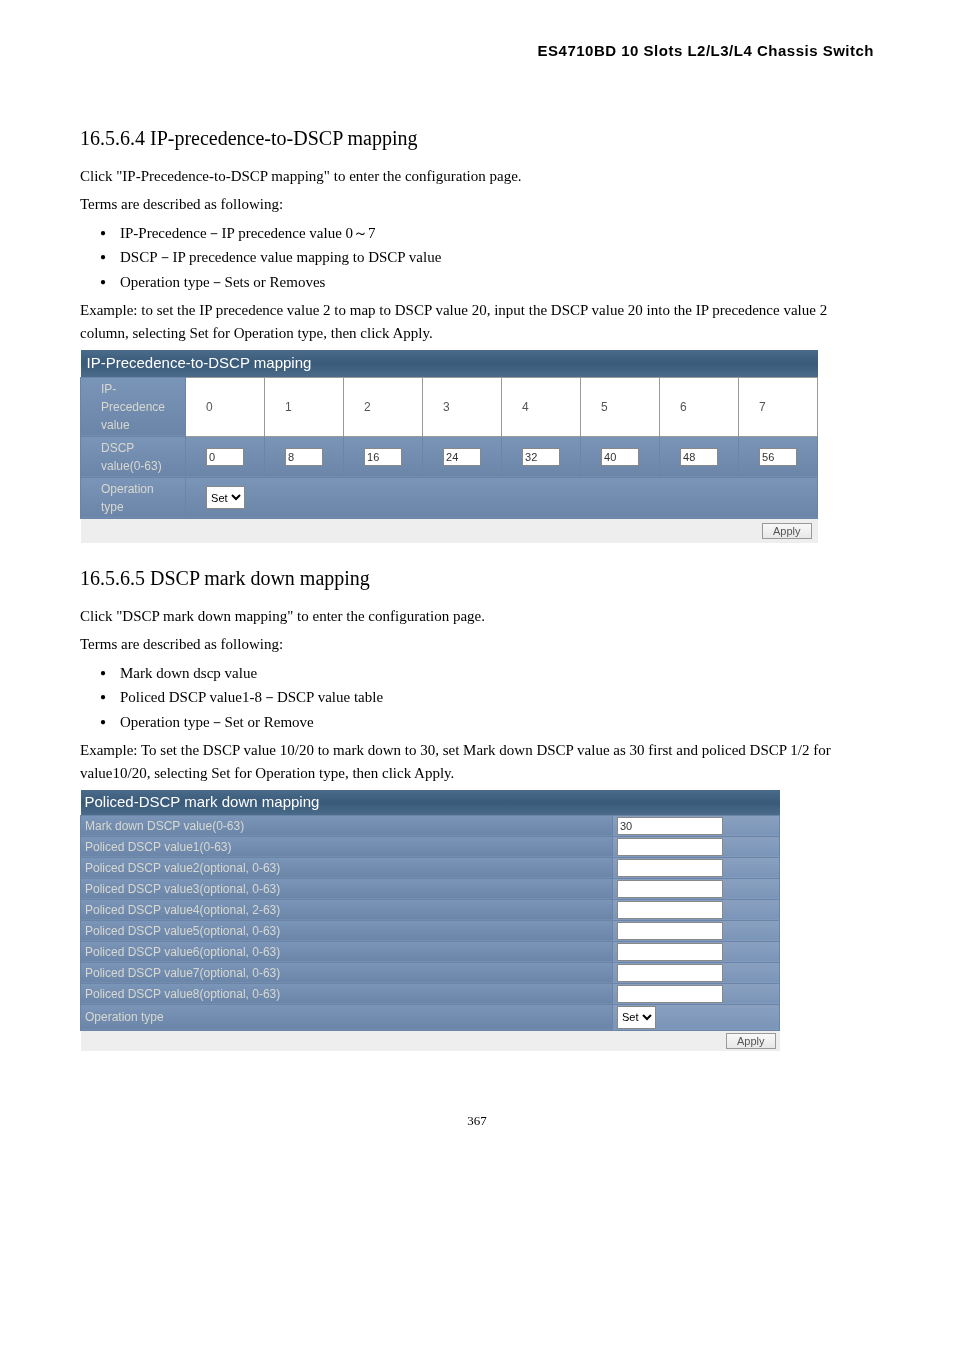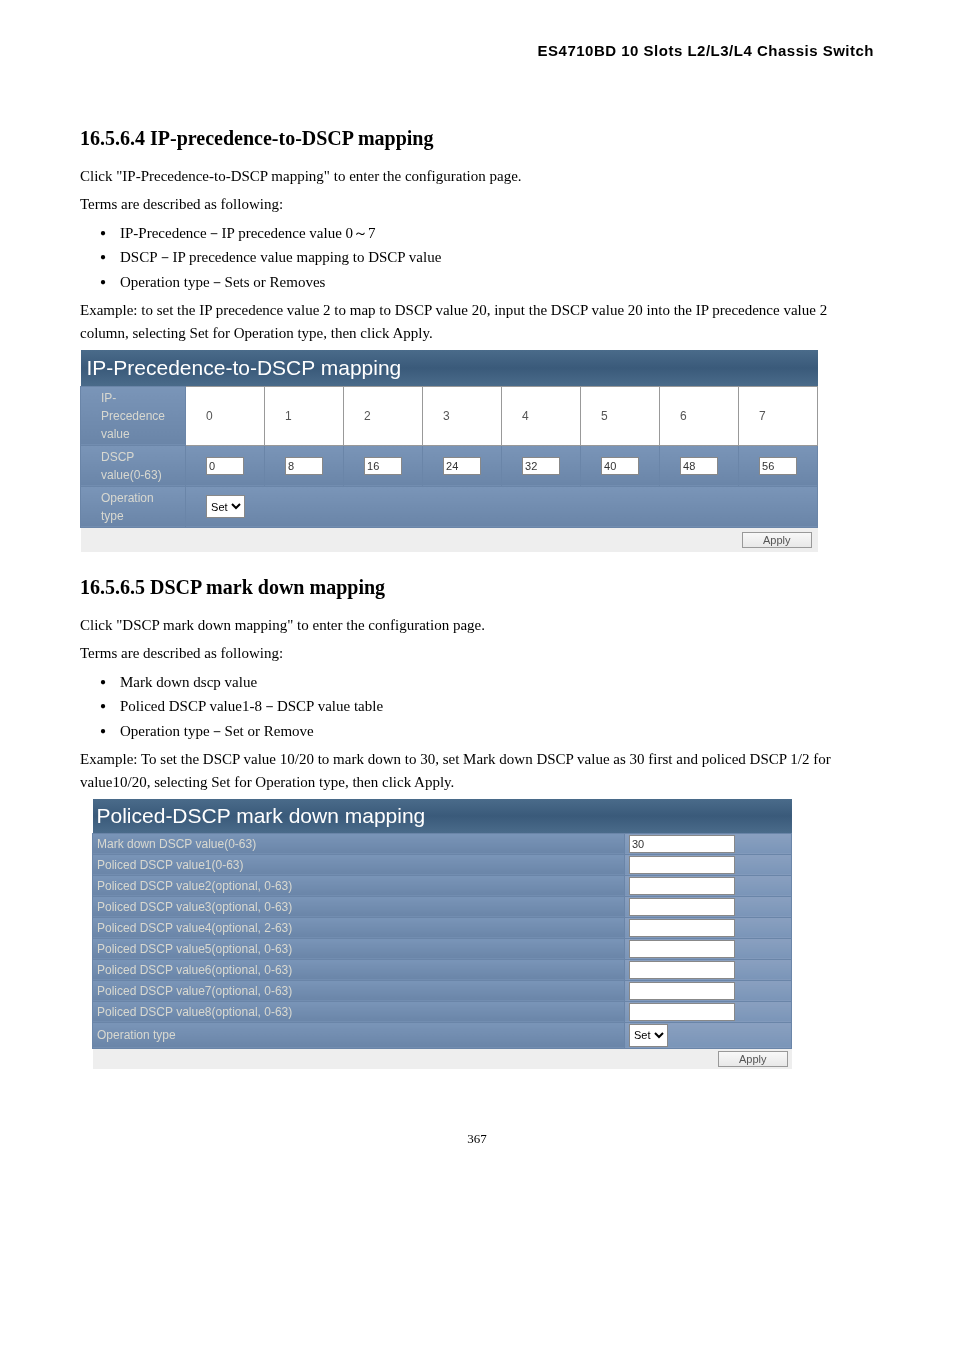--- a/index.html
+++ b/index.html
@@ -15,21 +15,21 @@
     text-align: right;
     font-family: Arial, sans-serif;
     font-weight: bold;
     font-size: 15px;
     margin-bottom: 60px;
     letter-spacing: 0.5px;
   }
   h2 {
     font-family: "Times New Roman", serif;
     font-size: 20px;
-    font-weight: bold;
+    font-weight: normal;
     margin: 20px 0 12px 0;
   }
   p {
     margin: 6px 0;
   }
   ul {
     list-style: none;
     padding-left: 20px;
     margin: 4px 0;
   }
@@ -52,21 +52,21 @@
     font-size: 12px;
     margin: 4px 0 18px 0;
   }
   .config-table td {
     padding: 2px 20px;
     vertical-align: middle;
   }
   .title-row td {
     background: linear-gradient(to bottom, #4a6b8a 0%, #3a5a7a 50%, #4a6b8a 100%);
     color: #fff;
-    font-size: 21px;
+    font-size: 15px;
     font-weight: normal;
     padding: 2px 6px;
   }
   .header-cell {
     background: linear-gradient(to bottom, #7a95b8 0%, #6a85a8 100%);
     color: #d8d8d0;
     border: 1px solid #6a85a8;
   }
   .num-cell {
     background: #fff;
@@ -96,30 +96,30 @@
   }
   .apply-row td {
     background: #eee;
     text-align: right;
     padding: 3px 6px;
   }
   .apply-btn {
     background: linear-gradient(to bottom, #f8f8f8, #e8e8e8);
     border: 1px solid #999;
     font-size: 11px;
-    padding: 1px 20px;
+    padding: 1px 10px;
     color: #555;
     cursor: pointer;
   }
   .config-table2 {
     border-collapse: collapse;
     width: 700px;
     font-family: Verdana, Arial, sans-serif;
     font-size: 12px;
-    margin: 4px 0 18px 12px;
+    margin: 4px 0 18px 0;
   }
   .config-table2 td {
     padding: 1px 4px;
     vertical-align: middle;
   }
   .config-table2 .label-cell {
     background: linear-gradient(to bottom, #7a95b8 0%, #6a85a8 100%);
     color: #d8d8d0;
     border: 1px solid #6a85a8;
     width: 540px;

